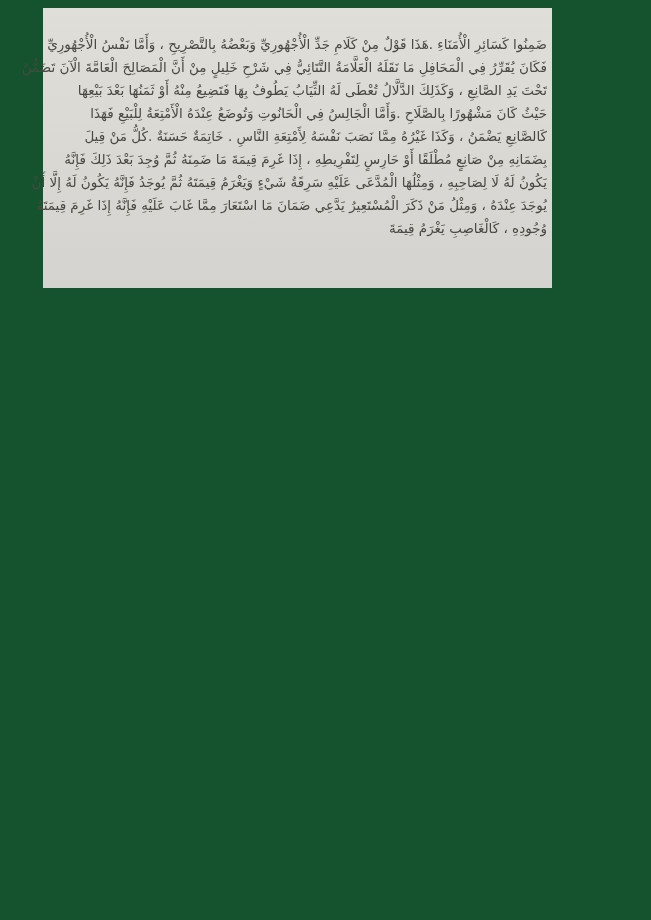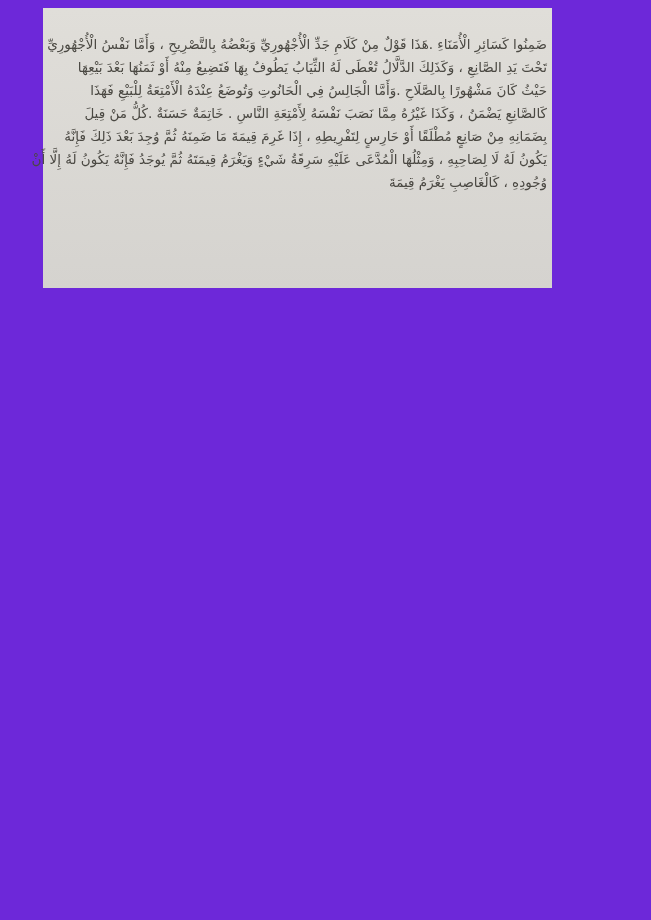--- a/index.html
+++ b/index.html
@@ -27,23 +27,25 @@
   .line {
     white-space: nowrap;
     line-height: 23px;
     font-size: 13.5px;
     unicode-bidi: plaintext;
   }
 </style>
 </head>
 <body>
 
-<div class="screen" style="background: #6d28d9;">
+<div class="screen" style="background: #14532d;">
   <div class="text-block" style="background: linear-gradient(rgb(224, 222, 217) 0%, rgb(213, 211, 207) 100%);">
     <div class="line" style="color: rgb(74, 72, 66);">ضَمِنُوا كَسَائِرِ الْأُمَنَاءِ .هَذَا قَوْلٌ مِنْ كَلَامِ جَدِّ الْأُجْهُورِيِّ وَبَعْضُهُ بِالتَّصْرِيحِ ، وَأَمَّا نَفْسُ الْأُجْهُورِيِّ</div>
+    <div class="line" style="color: rgb(74, 72, 66);">فَكَانَ يُقَرِّرُ فِي الْمَحَافِلِ مَا نَقَلَهُ الْعَلَّامَةُ التَّتَائِيُّ فِي شَرْحِ خَلِيلٍ مِنْ أَنَّ الْمَصَالِحَ الْعَامَّةَ الْآنَ تَضَمُّنُ</div>
     <div class="line" style="color: rgb(74, 72, 66);">تَحْتَ يَدِ الصَّانِعِ ، وَكَذَلِكَ الدَّلَّالُ تُعْطَى لَهُ الثِّيَابُ يَطُوفُ بِهَا فَتَضِيعُ مِنْهُ أَوْ ثَمَنُهَا بَعْدَ بَيْعِهَا</div>
     <div class="line" style="color: rgb(74, 72, 66);">حَيْثُ كَانَ مَشْهُورًا بِالصَّلَاحِ .وَأَمَّا الْجَالِسُ فِي الْحَانُوتِ وَتُوضَعُ عِنْدَهُ الْأَمْتِعَةُ لِلْبَيْعِ فَهَذَا</div>
     <div class="line" style="color: rgb(74, 72, 66);">كَالصَّانِعِ يَضْمَنُ ، وَكَذَا غَيْرُهُ مِمَّا نَصَبَ نَفْسَهُ لِأَمْتِعَةِ النَّاسِ . خَاتِمَةٌ حَسَنَةٌ .كُلُّ مَنْ قِيلَ</div>
     <div class="line" style="color: rgb(74, 72, 66); text-align: right;">بِضَمَانِهِ مِنْ صَانِعٍ مُطْلَقًا أَوْ حَارِسٍ لِتَفْرِيطِهِ ، إِذَا غَرِمَ قِيمَةَ مَا ضَمِنَهُ ثُمَّ وُجِدَ بَعْدَ ذَلِكَ فَإِنَّهُ</div>
     <div class="line" style="color: rgb(74, 72, 66);">يَكُونُ لَهُ لَا لِصَاحِبِهِ ، وَمِثْلُهَا الْمُدَّعَى عَلَيْهِ سَرِقَةُ شَيْءٍ وَيَغْرَمُ قِيمَتَهُ ثُمَّ يُوجَدُ فَإِنَّهُ يَكُونُ لَهُ إِلَّا أَنْ</div>
+    <div class="line" style="color: rgb(74, 72, 66);">يُوجَدَ عِنْدَهُ ، وَمِثْلُ مَنْ ذَكَرَ الْمُسْتَعِيرُ يَدَّعِي ضَمَانَ مَا اسْتَعَارَ مِمَّا غَابَ عَلَيْهِ فَإِنَّهُ إِذَا غَرِمَ قِيمَتَهُ</div>
     <div class="line" style="color: rgb(74, 72, 66);">وُجُودِهِ ، كَالْغَاصِبِ يَغْرَمُ قِيمَةَ</div>
   </div>
 </div>
 
 </body></html>

